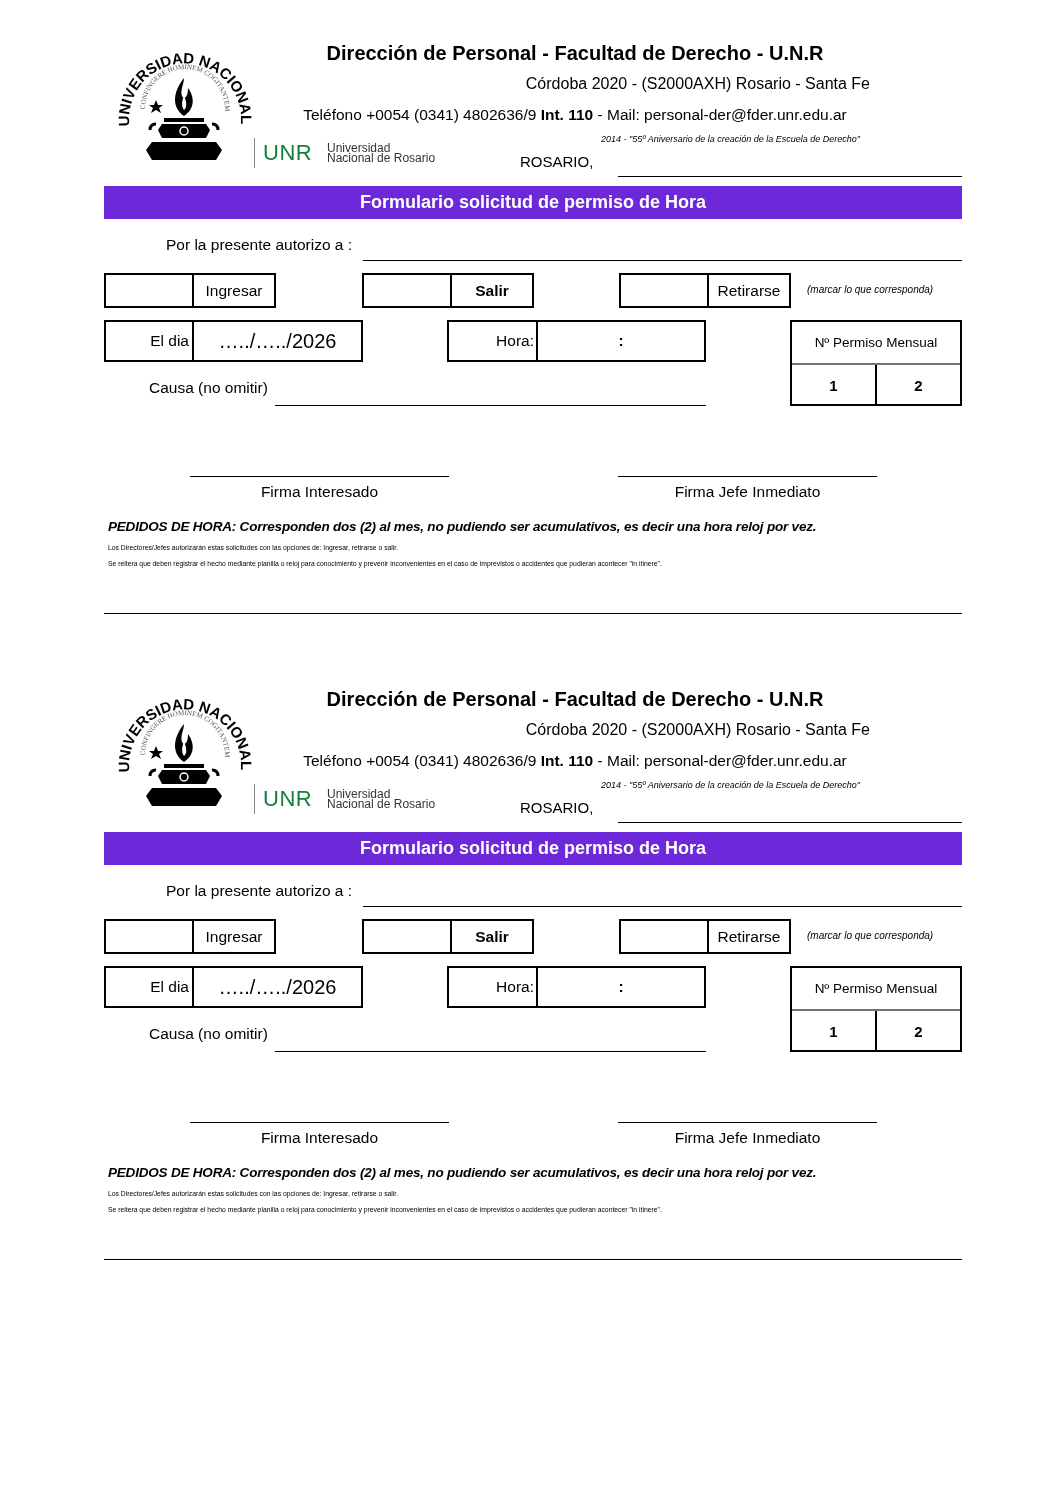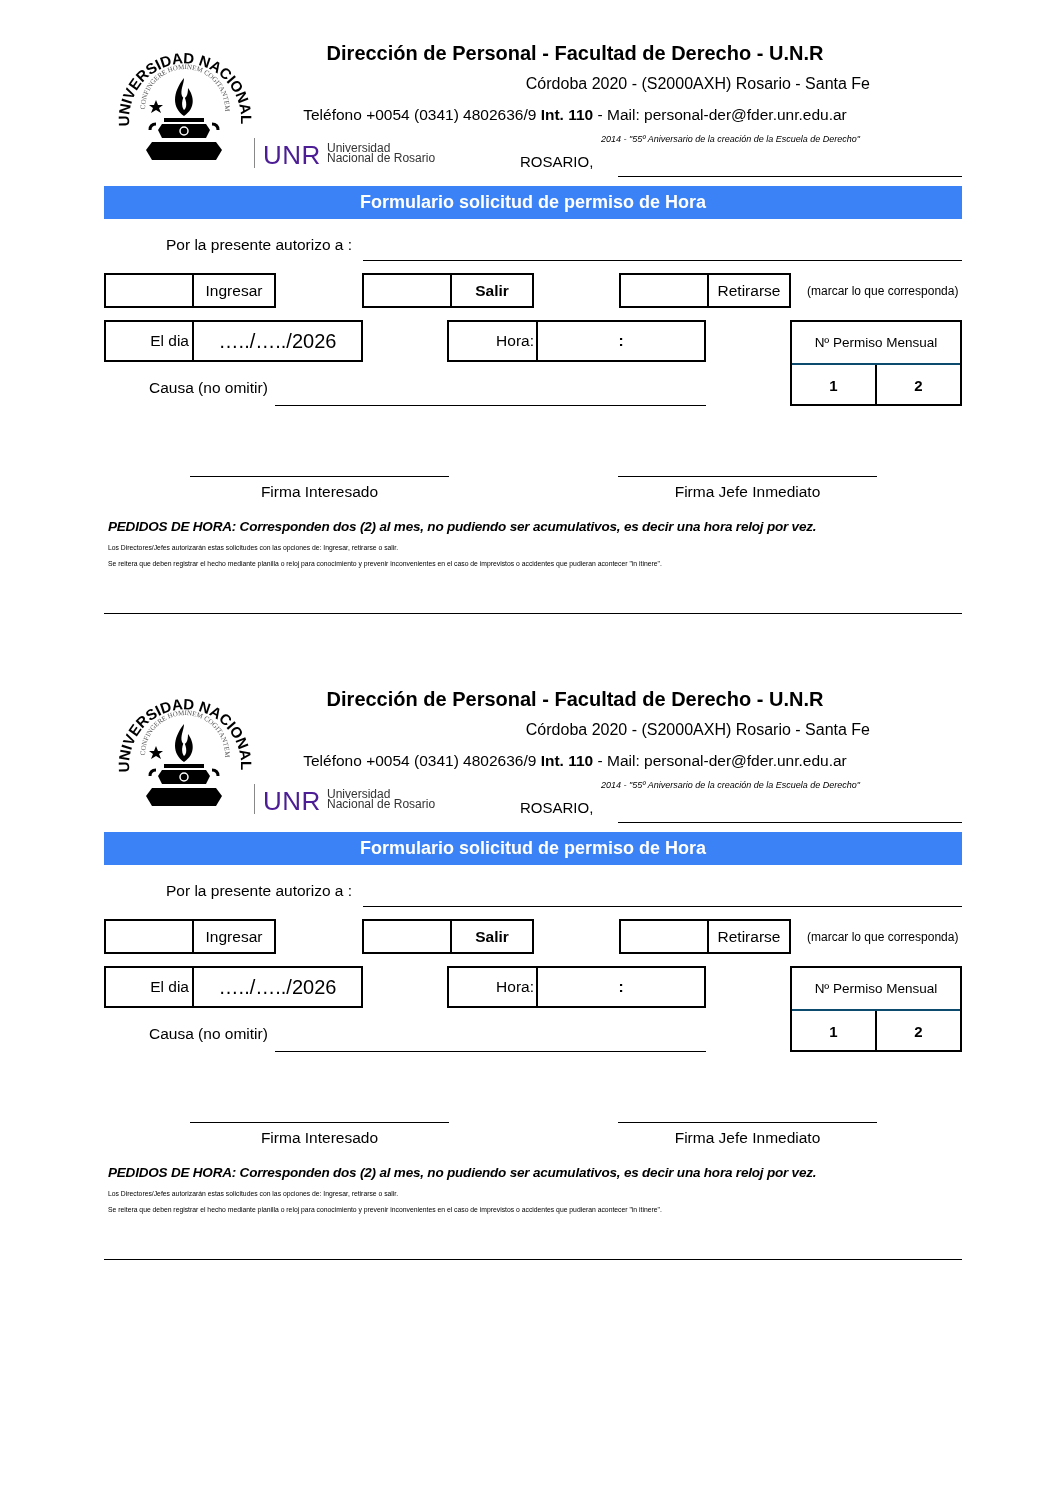--- a/index.html
+++ b/index.html
@@ -1,40 +1,40 @@
 <!DOCTYPE html>
 <html><head>
 <meta charset="utf-8">
 <style>
   html, body { margin:0; padding:0; background:#ffffff; }
   body { width:1058px; height:1497px; position:relative; font-family:"Liberation Sans", sans-serif; color:#000; overflow:hidden; }
   .form { position:absolute; left:0; width:1058px; height:645px; }
   .abs { position:absolute; }
   .logo { left:112px; top:38px; width:145px; height:130px; }
   .vbar { left:254px; top:138px; width:1px; height:30px; background:#888; }
-  .unr { left:263px; top:140px; font-size:26px; letter-spacing:0.5px; color:#4c1d95; }
+  .unr { left:263px; top:140px; font-size:22px; letter-spacing:0.5px; color:#15803d; }
   .unr-sub { left:327px; top:143px; font-size:12px; line-height:10px; color:#333; }
   .h-title { left:280px; width:590px; top:42px; text-align:center; font-size:20px; font-weight:bold; }
   .h-addr { left:280px; width:590px; top:75px; text-align:right; font-size:16px; }
   .h-phone { left:280px; width:590px; top:106px; text-align:center; font-size:15.5px; }
   .h-anniv { left:480px; width:380px; top:134px; text-align:right; font-size:9px; font-style:italic; }
   .rosario { left:520px; top:153px; font-size:15px; }
   .line { position:absolute; height:0; border-top:1px solid #000; }
-  .banner { left:104px; top:186px; width:858px; height:33px; background:#3b82f6; color:#fff; font-size:18px; font-weight:bold; text-align:center; line-height:33px; }
+  .banner { left:104px; top:186px; width:858px; height:33px; background:#6d28d9; color:#fff; font-size:18px; font-weight:bold; text-align:center; line-height:33px; }
   .autorizo { left:166px; top:236px; font-size:15.5px;text-align:right; }
   .box { position:absolute; border:2px solid #000; box-sizing:border-box; display:flex; }
   .cell { box-sizing:border-box; display:flex; align-items:center; font-size:15.5px; }
   .cell + .cell { border-left:2px solid #000; }
-  .note { left:807px; top:284px; font-size:12px; }
+  .note { left:807px; top:284px; font-size:10px;font-style:italic; }
   .causa { left:149px; top:379px; font-size:15.5px; }
   .firma { font-size:15.5px; text-align:center; }
   .pedidos { left:108px; top:519px; font-size:13.5px; font-weight:bold; letter-spacing:-0.2px;font-style:italic; }
   .small { left:108px; font-size:6.8px; }
   .permiso { left:790px; top:320px; width:172px; height:86px; border:2px solid #000; box-sizing:border-box; }
-  .permiso .top { height:41px; border-bottom:2px solid #0c4a6e; display:flex; align-items:center; justify-content:center; font-size:13.5px; }
+  .permiso .top { height:41px; border-bottom:2px solid #737373; display:flex; align-items:center; justify-content:center; font-size:13.5px; }
   .permiso .bot { display:flex; height:41px; }
   .permiso .bot div { flex:1; display:flex; align-items:center; justify-content:center; font-weight:bold; font-size:15px; }
   .permiso .bot div + div { border-left:2px solid #000; }
 </style>
 </head>
 <body>
 
 <div id="forms-root">
     <div class="form" style="top: 0px;">
 

